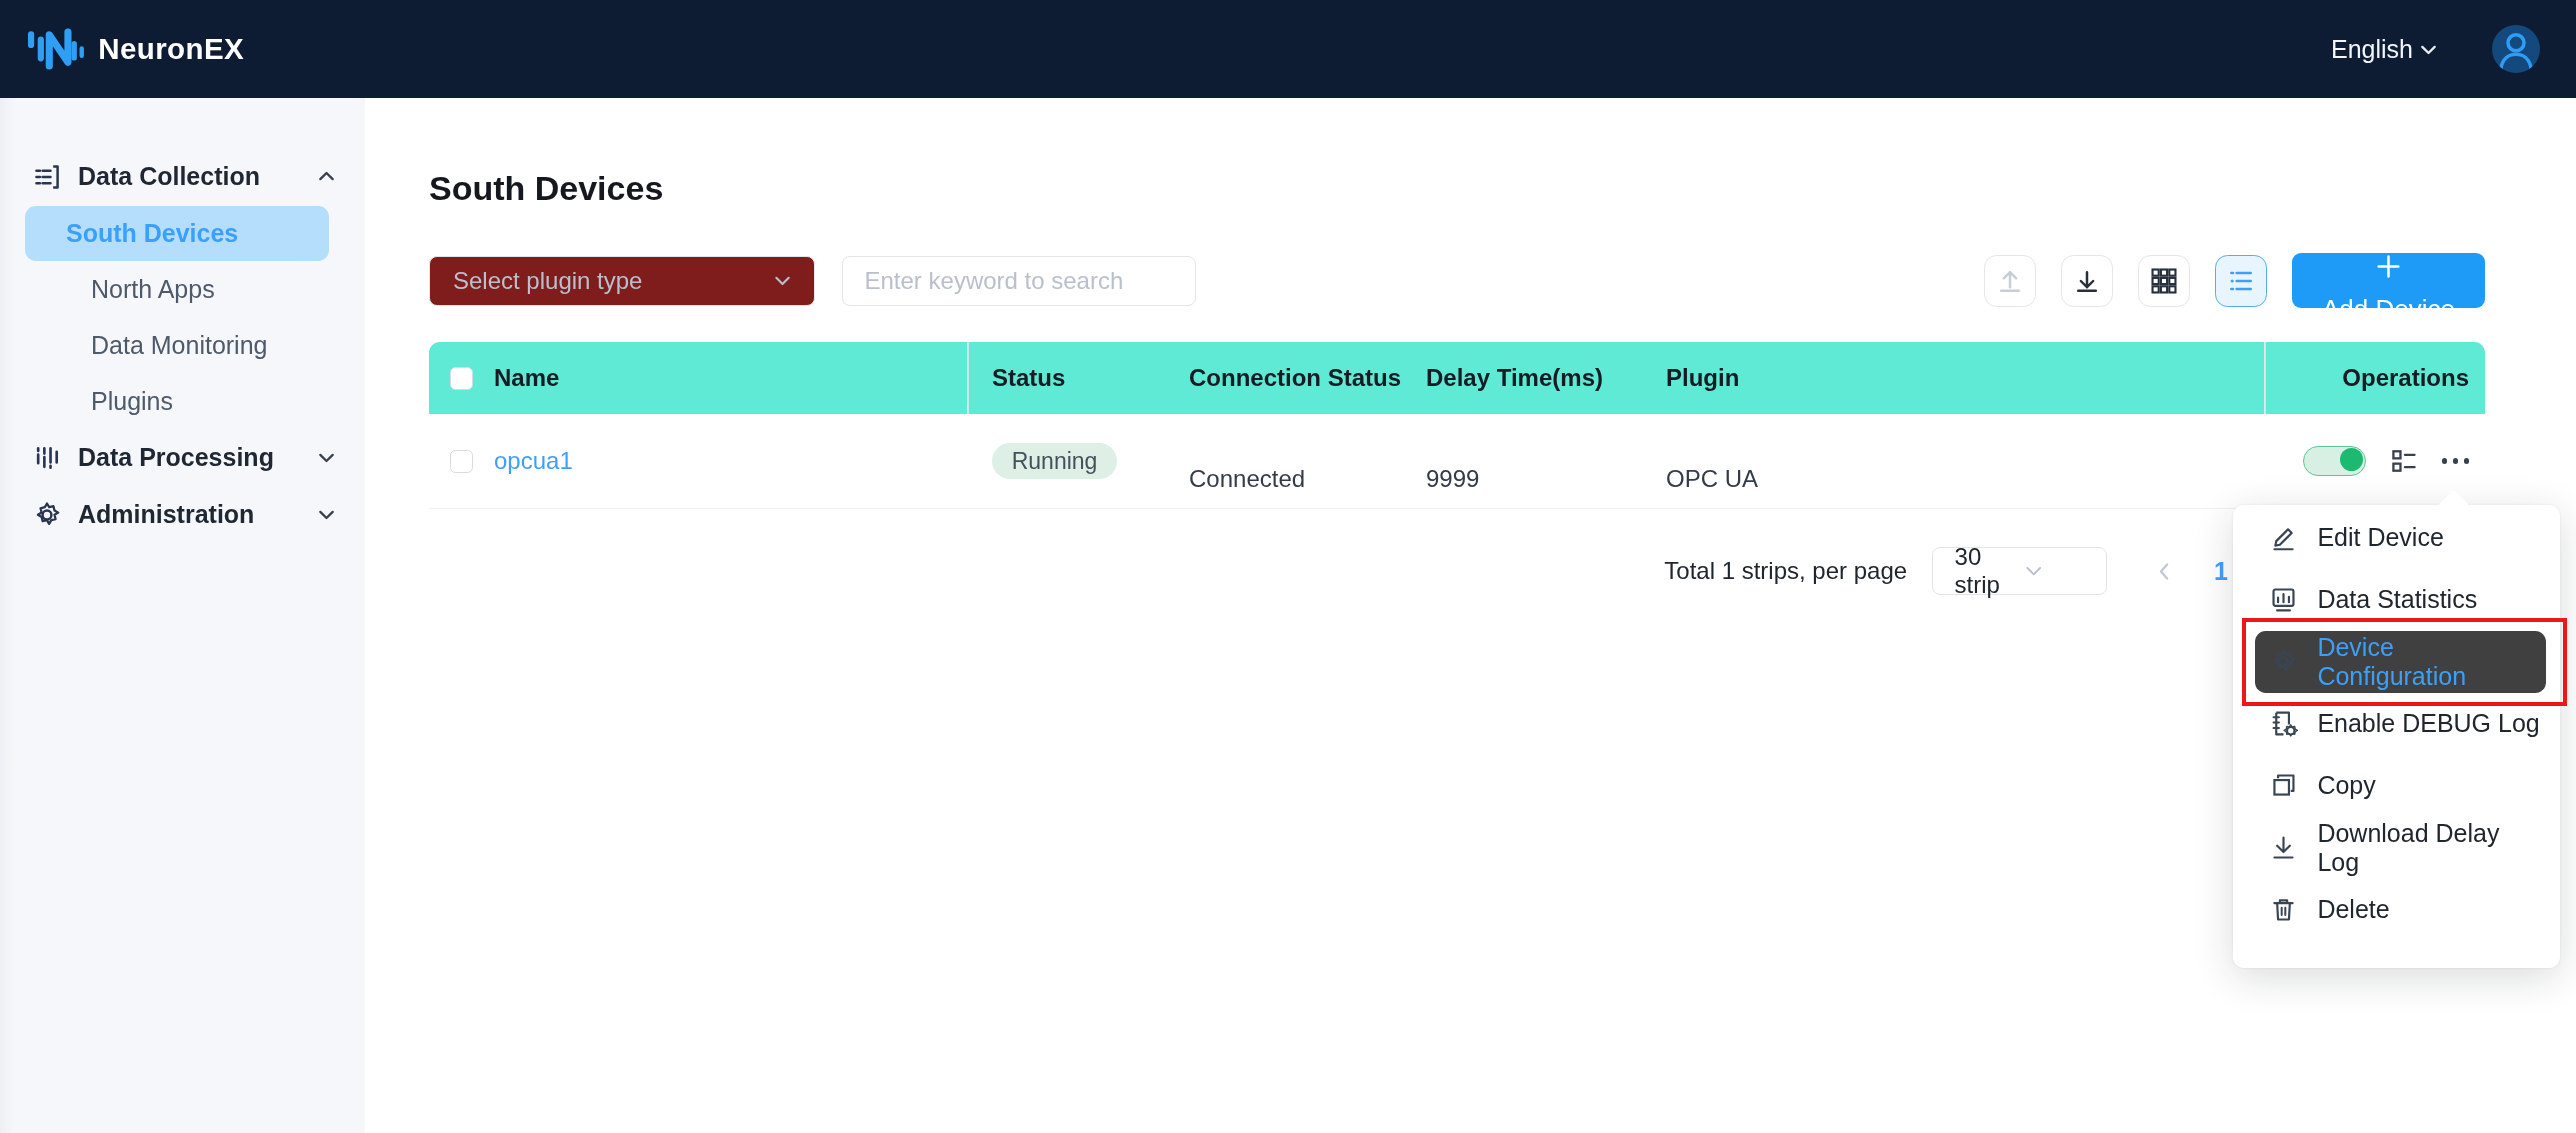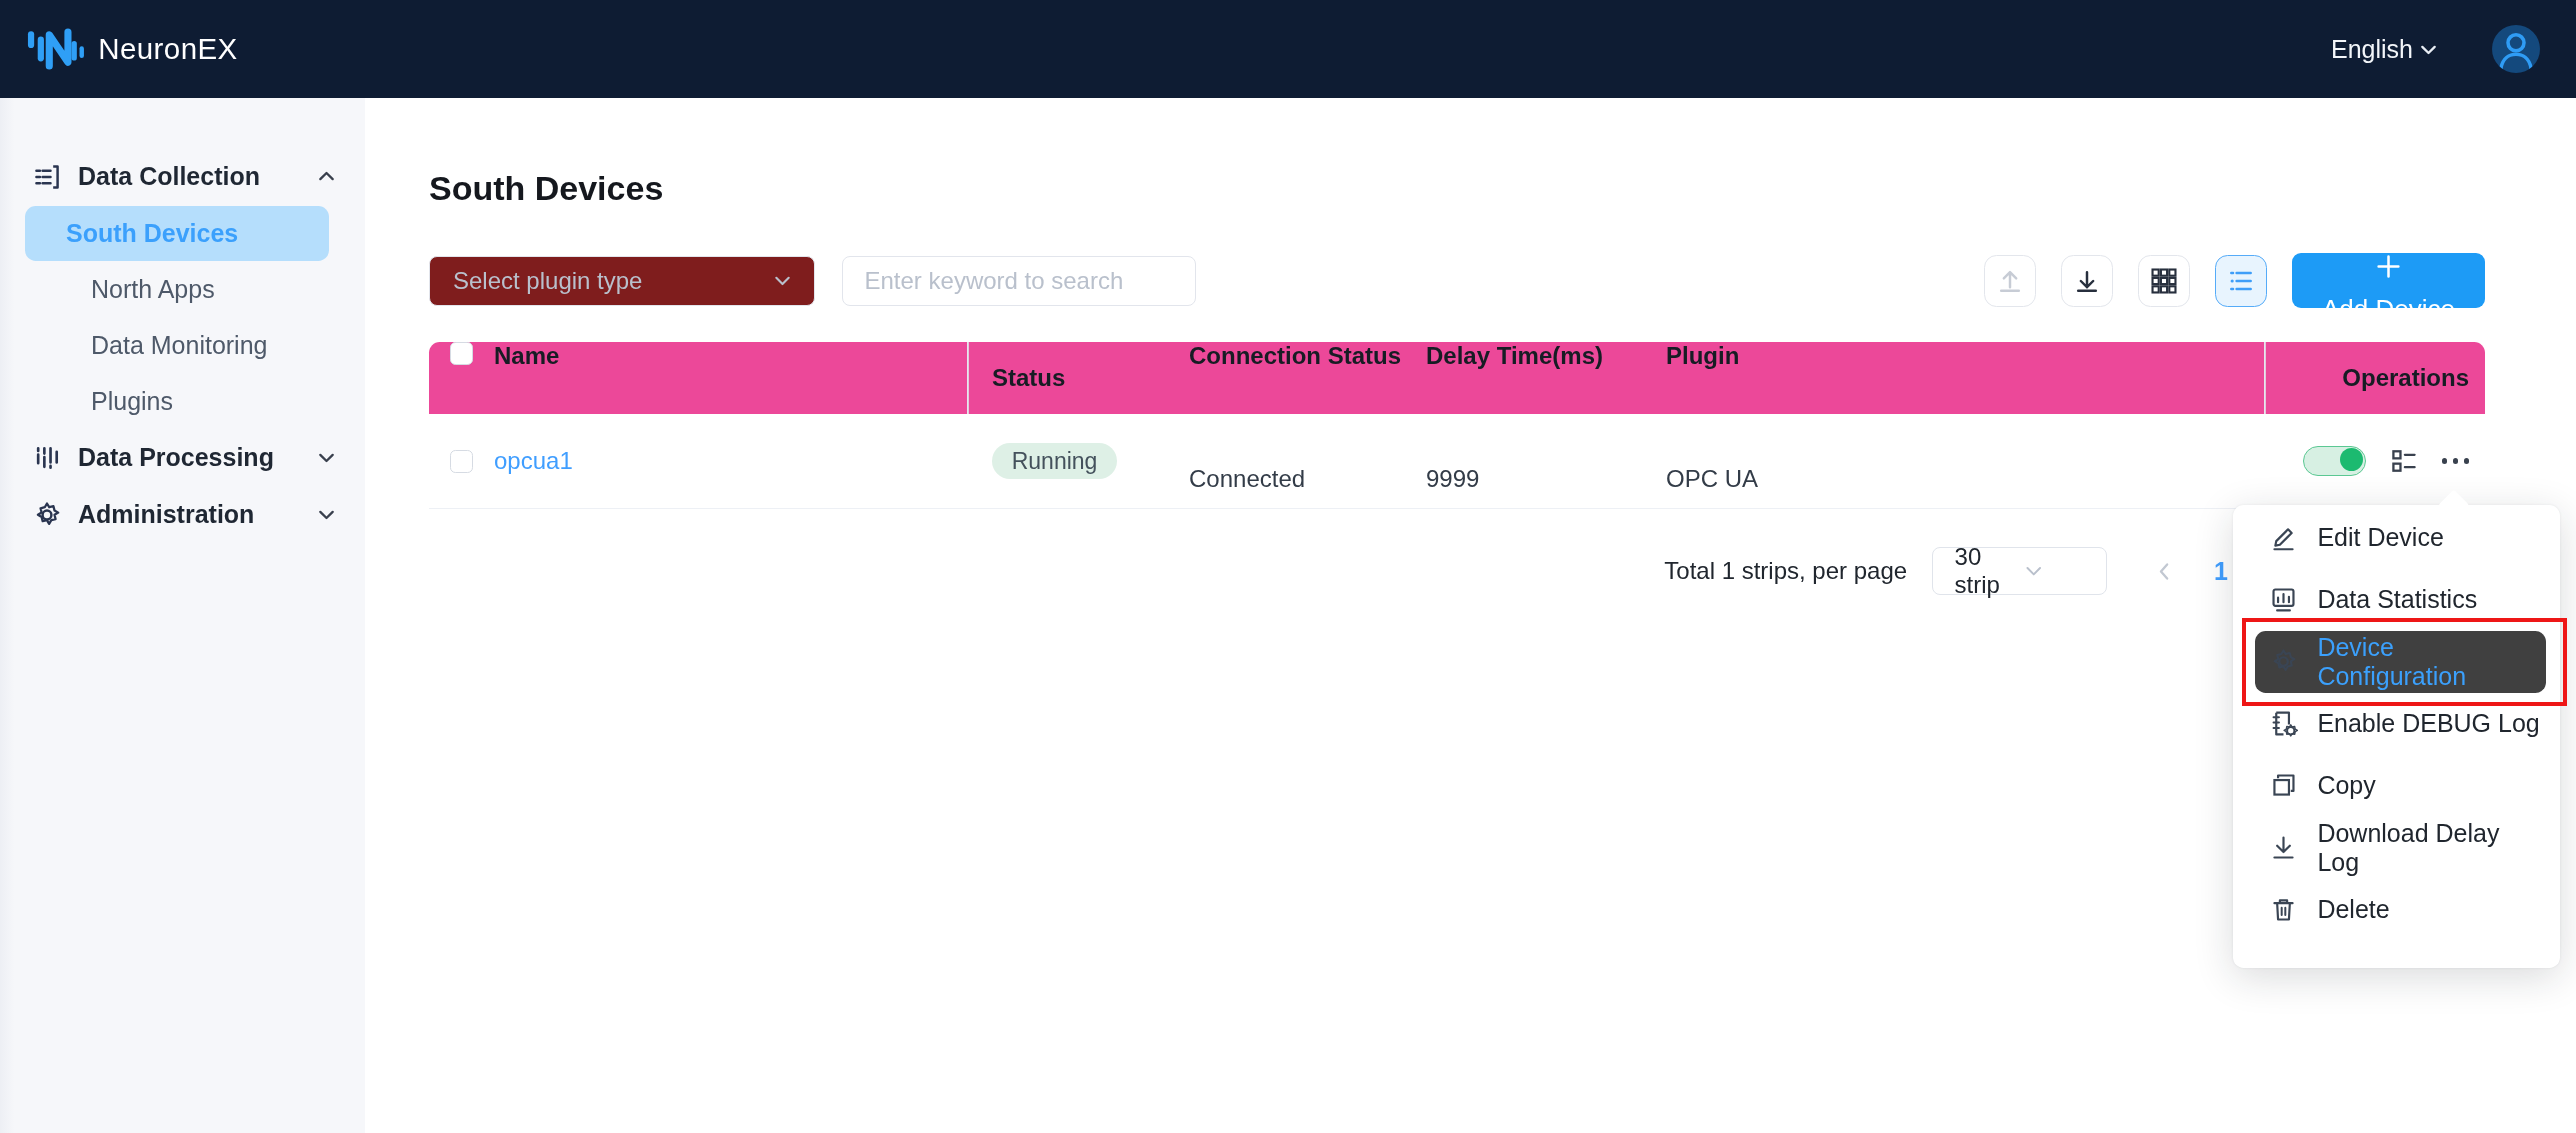--- a/index.html
+++ b/index.html
@@ -3,21 +3,21 @@
 <meta charset="utf-8">
 <style>
   * { margin:0; padding:0; box-sizing:border-box; }
   html,body { width:2576px; height:1133px; overflow:hidden; }
   body { font-family:"Liberation Sans","DejaVu Sans",sans-serif; background:#fff; color:#1d2129; }
   .page { position:relative; width:2576px; height:1133px; }
 
   
   .nav { height:98px; background:#0e1c33; display:flex; align-items:center; justify-content:space-between; padding:0 36px 0 27px; }
   .brand { display:flex; align-items:center; gap:14.3px; }
-  .brand-name { color:#fff; font-size:29.5px; font-weight:400; letter-spacing:0.4px; }
+  .brand-name { color:#fff; font-size:29.5px; font-weight:700; letter-spacing:0.4px; }
   .nav-right { display:flex; align-items:center; gap:52px; }
   .lang { display:flex; align-items:center; gap:4px; cursor:pointer; }
   .lang span { color:#f3f6fa; font-size:25px; }
   .avatar { width:48px; height:48px; border-radius:50%; background:#14497d; display:flex; align-items:center; justify-content:center; overflow:hidden; cursor:pointer; }
 
   
   .layout { display:flex; height:1129px; }
   .sidebar { width:365px; flex:0 0 365px; background:linear-gradient(to right,#edeff4 0px,#f6f7fa 14.3px); padding-top:50px; }
   .sb-row { height:57px; display:flex; align-items:center; padding:0 27px 0 32px; cursor:pointer; }
   .sb-row .sb-ic { width:30px; display:flex; justify-content:center; margin-right:16px; }
@@ -34,21 +34,21 @@
   .sel .ph { flex:1; font-size:24px; color:#b9c0cc; }
   .search { width:354px; height:50px; border:1.8px solid #e2e5ec; border-radius:8px; margin-left:27px; padding:0 21.5px; font-size:24px; color:#1d2129; font-family:inherit; }
   .search::placeholder { color:#b9c0cc; }
   .tools { margin-left:auto; display:flex; align-items:center; gap:25px; }
   .icon-btn { width:52px; height:52px; border:1.8px solid #e3e6ec; border-radius:12.5px; background:#fff; display:flex; align-items:center; justify-content:center; cursor:pointer; }
   .icon-btn.active { background:#e8f4fe; border-color:#55abf8; }
   .btn-primary { height:55px; border:none; border-radius:9px; background:#1d9bf6; color:#fff; font-size:26px; font-family:inherit; display:flex; align-items:center; gap:14.3px; padding:0 30px; cursor:pointer;flex-direction:column; }
 
   
   .tbl { margin-top:34px; width:2056px; border-radius:10.7px 10.7px 0 0; }
-  .thead { display:flex; background:#ec4899; border-radius:10.7px 10.7px 0 0; height:72px; align-items:flex-start; }
+  .thead { display:flex; background:#5eead4; border-radius:10.7px 10.7px 0 0; height:72px; align-items:center; }
   .trow { display:flex; background:#fff; height:95px; align-items:center; border-bottom:1.8px solid #edf0f5; }
   .c-check { width:65px; display:flex; justify-content:center; }
   .c-name { width:473px; }
   .c-status { width:222px; padding-left:25px; }
   .c-conn { width:237px; }
   .c-delay { width:240px; }
   .c-plugin { width:598px; }
   .c-ops { width:221px; display:flex; justify-content:flex-end; align-items:center; padding-right:16px; }
   .th { font-size:24px; font-weight:700; color:#171c24; }
   .thead .sep { box-shadow:inset 1.8px 0 0 #e4e8ee; height:72px; display:flex; align-items:center; }

